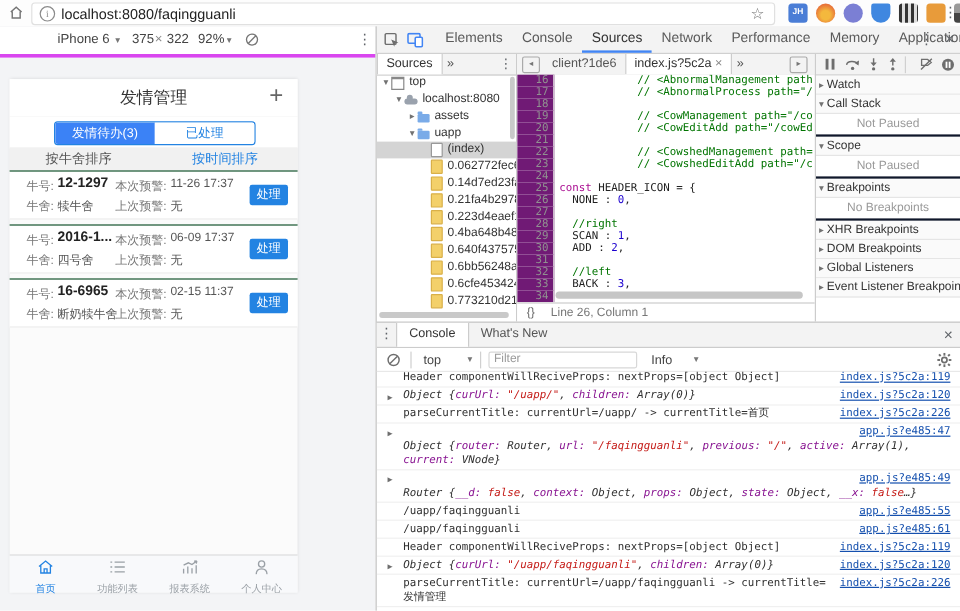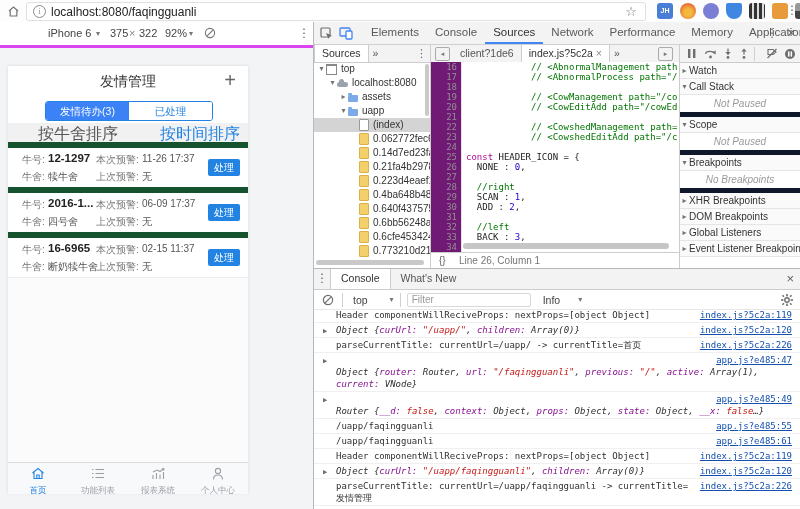--- a/index.html
+++ b/index.html
@@ -27,25 +27,25 @@
 
   #screen{left:8px;top:44px;width:240px;height:427px;background:#fbfbfb;box-shadow:0 0 3px rgba(0,0,0,.12);}
   #app-header{left:0;top:0;width:240px;height:31px;background:#fff;border-bottom:1px solid #e6e6e6;}
   #app-title{width:240px;text-align:center;line-height:31px;font-size:14px;color:#333;}
   #app-plus{right:12px;top:3px;font-size:20px;font-weight:300;color:#666;}
   #app-tabs{left:0;top:31px;width:240px;height:26px;background:#fff;border-bottom:1px solid #eee;}
   #seg{left:37px;top:4px;width:166px;height:18px;border:1px solid #2383e2;border-radius:3px;display:flex;overflow:hidden;}
   .seg-item{flex:1;text-align:center;font-size:10.5px;line-height:18px;}
   .seg-on{background:#3b82f6;color:#fff;}
   .seg-off{background:#fff;color:#2383e2;}
-  #sort-row{left:0;top:57px;width:240px;height:21px;background:#f1f1f1;border-bottom:1px solid #e7e7e7;font-size:16px;line-height:21px;}
+  #sort-row{left:0;top:57px;width:240px;height:21px;background:#f1f1f1;border-bottom:1px solid #e7e7e7;font-size:11px;line-height:21px;}
   #sort-left{left:30px;top:0;color:#555;}
   #sort-right{left:152px;top:0;color:#2383e2;}
 
-  .card{left:0;width:240px;height:39px;background:#fff;border-top:6px solid #14532d;border-bottom:1px solid #ececec;}
+  .card{left:0;width:240px;height:39px;background:#fff;border-top:1px solid #14532d;border-bottom:1px solid #ececec;}
   .card .l{position:absolute;font-size:10px;color:#777;}
   .card .v{position:absolute;font-size:10px;color:#555;}
   .card .cowno{font-size:11.5px;font-weight:bold;color:#222;}
   .do-btn{position:absolute;right:8px;top:11px;width:32px;height:17px;background:#2383e2;color:#fff;font-size:10px;text-align:center;line-height:17px;border-radius:2px;}
 
   #app-nav{left:0;top:396px;width:240px;height:31px;background:#f8f9fb;border-top:1px solid #dcdcdc;display:flex;}
   .nav-item{flex:1;text-align:center;padding-top:3px;}
   .nav-item .lbl{display:block;font-size:8.5px;color:#9aa0a6;margin-top:1px;}
   .nav-item.on .lbl{color:#2383e2;}
 
@@ -97,21 +97,21 @@
   #edit-hscroll{left:32px;top:198px;width:206px;height:6px;background:#c6c6c6;border-radius:3px;}
   #edit-status{left:0;top:207px;width:248px;height:16px;border-top:1px solid #ccc;background:#fff;font-size:10px;color:#777;line-height:15px;}
   #edit-status .br{position:absolute;left:8px;top:0;color:#666;}
   #edit-status .st{position:absolute;left:28px;top:0;}
 
   
   #dt-debug{left:365px;top:0;width:121px;height:223px;border-left:1px solid #ccc;box-sizing:border-box;background:#fff;}
   #debug-toolbar{height:17px;background:#f3f3f3;border-bottom:1px solid #ccc;display:flex;align-items:center;}
   #debug-toolbar svg{margin-left:6px;}
   .dbg-sec{height:15px;line-height:15px;font-size:10px;color:#333;border-bottom:1px solid #e5e5e5;background:#fafafa;white-space:nowrap;overflow:hidden;display:flex;align-items:center;}
-  .dbg-body{height:17px;line-height:17px;font-size:10px;color:#9a9a9a;font-style:italic;text-align:center;border-bottom:5px solid #0f172a;background:#fff;}
+  .dbg-body{height:17px;line-height:17px;font-size:10px;color:#9a9a9a;text-align:center;border-bottom:2px solid #0f172a;background:#fff;}
 
   
   #dt-console{left:0;top:246px;width:486px;height:241px;border-top:1px solid #b9b9b9;background:#fff;box-sizing:border-box;}
   #con-head{height:20px;background:#f3f3f3;border-bottom:1px solid #ccc;display:flex;align-items:stretch;position:relative;}
   #con-menu{width:16px;color:#5f6368;font-size:12px;text-align:center;line-height:19px;}
   .con-tab{font-size:10.5px;color:#555;padding:0 10px;line-height:19px;}
   .con-tab.on{background:#fff;border-left:1px solid #ccc;border-right:1px solid #ccc;color:#333;}
   #con-close{position:absolute;right:6px;top:2px;color:#5f6368;font-size:13px;}
   #con-toolbar{height:19px;border-bottom:1px solid #e8e8e8;display:flex;align-items:center;font-size:10.5px;color:#444;position:relative;}
   #con-toolbar .vsep{margin:0 6px;}

